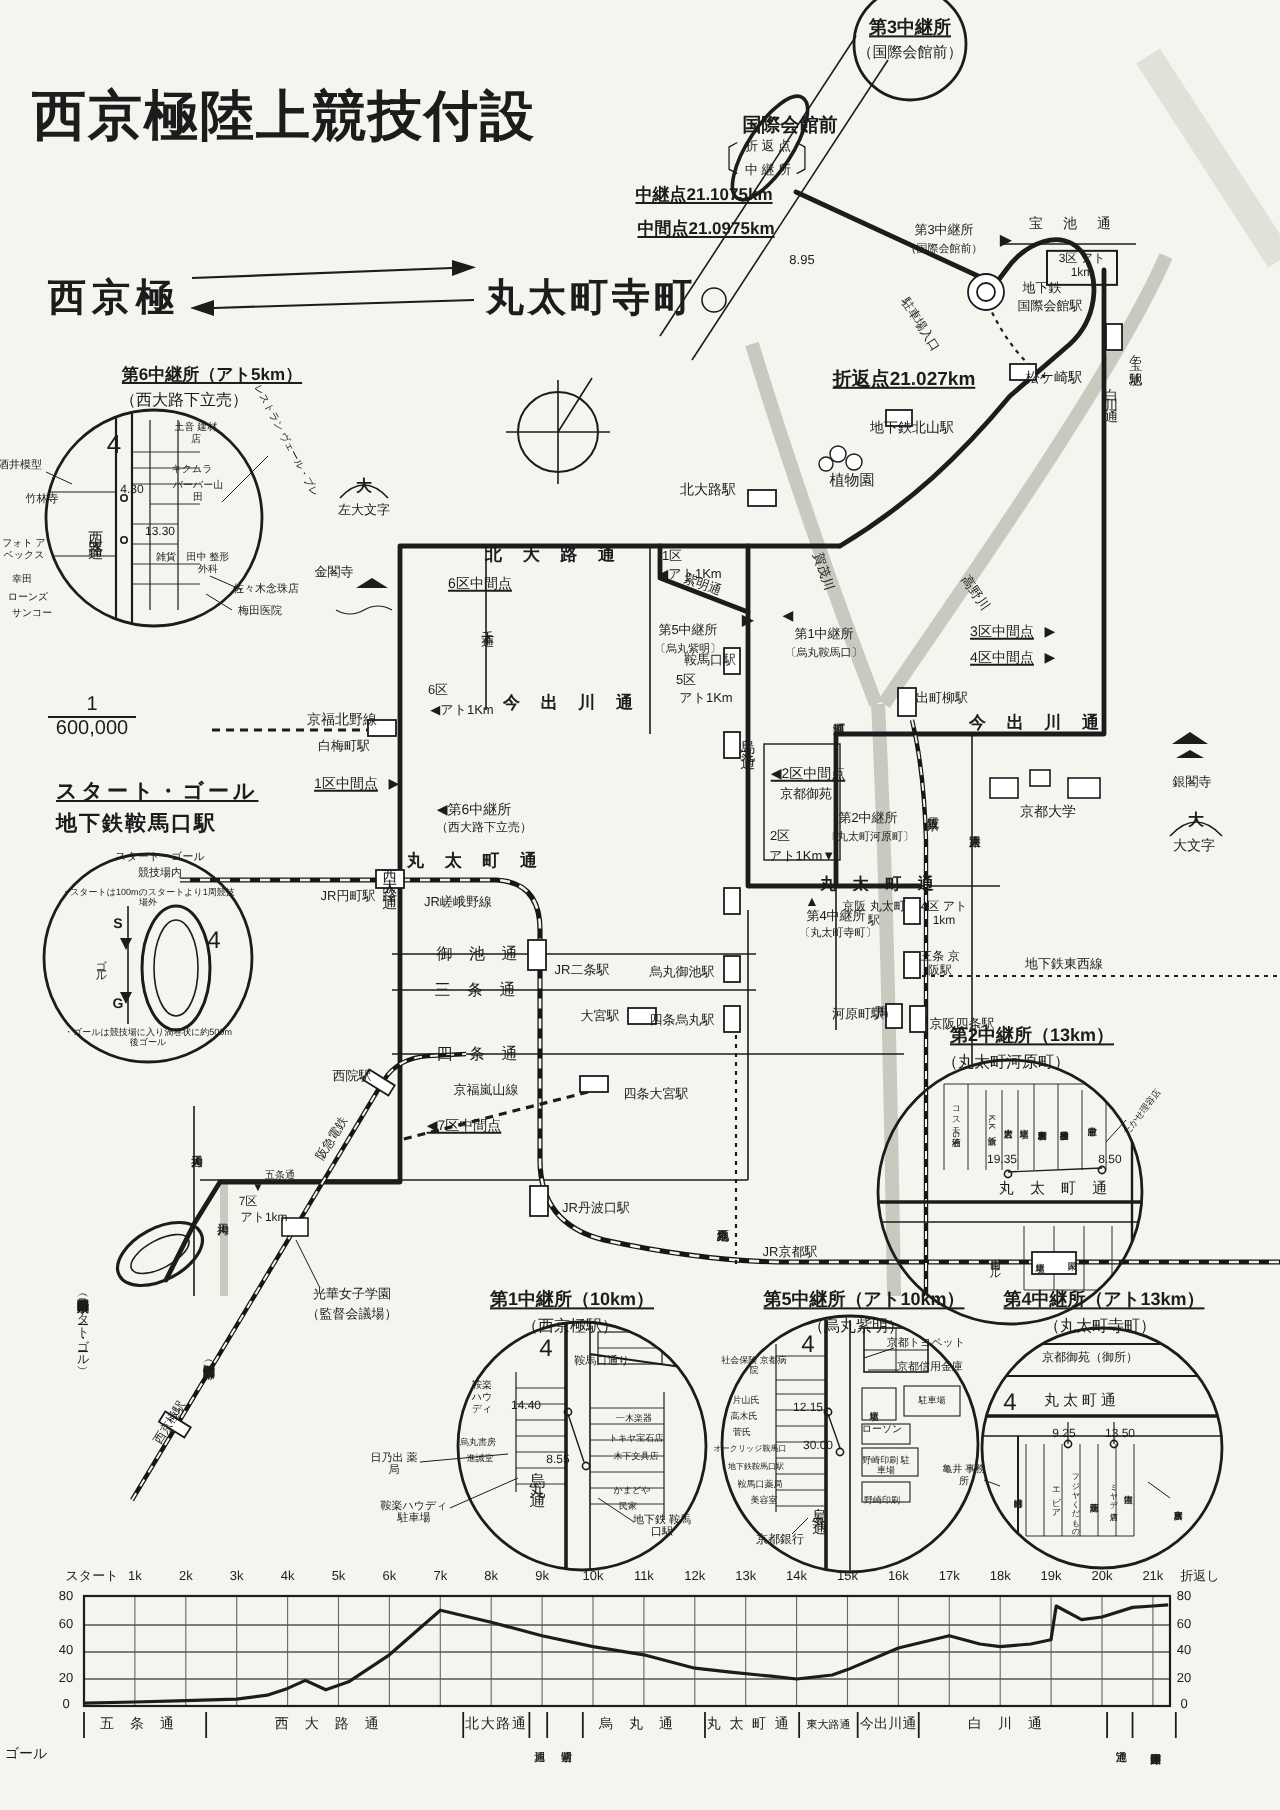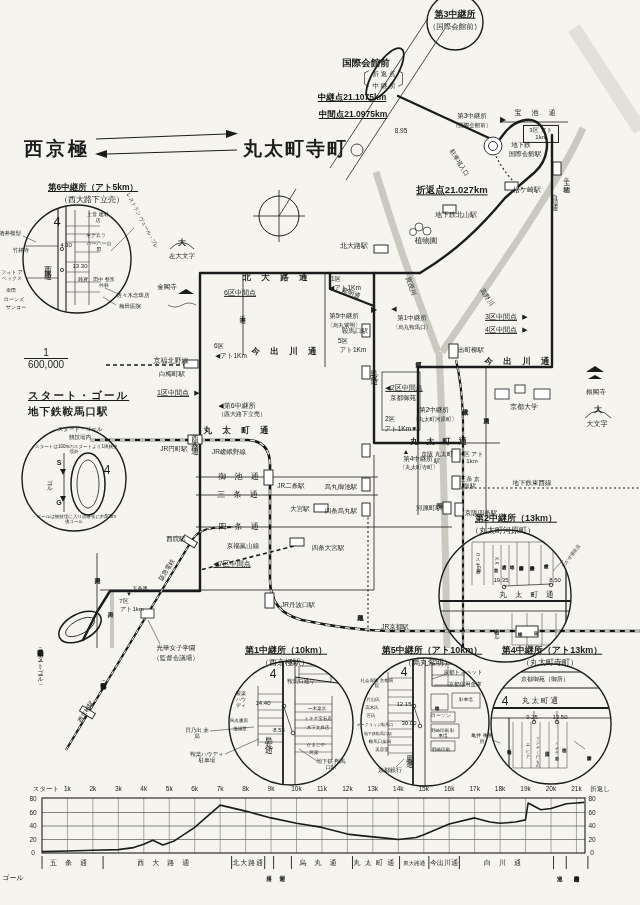--- a/index.html
+++ b/index.html
@@ -290,21 +290,21 @@
         <line x1="459.37999999999994" y1="856" x2="459.37999999999994" y2="869" stroke="#1c1c1c" stroke-width="0.9"></line>
         <line x1="553.5450000000001" y1="856" x2="553.5450000000001" y2="869" stroke="#1c1c1c" stroke-width="0.9"></line>
         <line x1="566.27" y1="856" x2="566.27" y2="869" stroke="#1c1c1c" stroke-width="0.9"></line>
         <line x1="587.9024999999999" y1="856" x2="587.9024999999999" y2="869" stroke="#1c1c1c" stroke-width="0.9"></line>
       </g>
   </svg>
 
   <div id="labels">
       <div class="lbl" style="left: 455px; top: 14px; font-size: 9px; font-weight: bold; text-decoration: underline; transform: translate(-50%, -50%);">第3中継所</div>
       <div class="lbl" style="left: 455px; top: 27px; font-size: 7.5px; transform: translate(-50%, -50%);">（国際会館前）</div>
-      <div class="lbl" style="left: 366px; top: 63px; font-size: 9.5px; font-weight: bold; transform: translate(-50%, -50%); text-align: right;">国際会館前</div>
+      <div class="lbl" style="left: 395px; top: 63px; font-size: 9.5px; font-weight: bold; transform: translate(-50%, -50%); text-align: right;">国際会館前</div>
       <div class="lbl" style="left: 362px; top: 80px; font-size: 18px; transform: translate(-50%, -50%);">〔</div>
       <div class="lbl" style="left: 405px; top: 80px; font-size: 18px; transform: translate(-50%, -50%);">〕</div>
       <div class="lbl" style="left: 384px; top: 74px; font-size: 6.5px; transform: translate(-50%, -50%);">折 返 点</div>
       <div class="lbl" style="left: 384px; top: 86px; font-size: 6.5px; transform: translate(-50%, -50%);">中 継 所</div>
       <div class="lbl" style="left: 352px; top: 97px; font-size: 8.5px; font-weight: bold; text-decoration: underline; transform: translate(-50%, -50%);">中継点21.1075km</div>
       <div class="lbl" style="left: 353px; top: 114px; font-size: 8.5px; font-weight: bold; text-decoration: underline; transform: translate(-50%, -50%);">中間点21.0975km</div>
       <div class="lbl" style="left: 401px; top: 131px; font-size: 6.5px; transform: translate(-50%, -50%);">8.95</div>
       <div class="lbl" style="left: 452px; top: 190px; font-size: 9.5px; font-weight: bold; text-decoration: underline; transform: translate(-50%, -50%);">折返点21.027km</div>
       <div class="lbl" style="left: 527px; top: 190px; font-size: 7px; transform: translate(-50%, -50%);">松ケ崎駅</div>
       <div class="lbl" style="left: 456px; top: 215px; font-size: 7px; transform: translate(-50%, -50%);">地下鉄北山駅</div>
@@ -313,21 +313,21 @@
       <div class="lbl" style="left: 472px; top: 116px; font-size: 6.5px; transform: translate(-50%, -50%);">第3中継所</div>
       <div class="lbl" style="left: 472px; top: 125px; font-size: 5.5px; transform: translate(-50%, -50%);">（国際会館前）</div>
       <div class="lbl" style="left: 503px; top: 120px; font-size: 8px; transform: translate(-50%, -50%);">▶</div>
       <div class="lbl" style="left: 537px; top: 113px; font-size: 7px; letter-spacing: 4px; transform: translate(-50%, -50%);">宝 池 通</div>
       <div class="lbl" style="left: 541px; top: 134px; font-size: 6px; width: 30px; white-space: normal; border: 0.8px solid rgb(28, 28, 28); padding: 1px 2px; transform: translate(-50%, -50%);">3区 アト1km</div>
       <div class="lbl" style="left: 521px; top: 145px; font-size: 6.5px; transform: translate(-50%, -50%);">地下鉄</div>
       <div class="lbl" style="left: 525px; top: 154px; font-size: 6.5px; transform: translate(-50%, -50%);">国際会館駅</div>
       <div class="lbl" style="left: 567px; top: 177px; font-size: 6.5px; writing-mode: vertical-rl; transform: translate(-50%, -50%);">宝ヶ池駅</div>
       <div class="lbl" style="left: 554px; top: 196px; font-size: 7px; writing-mode: vertical-rl; letter-spacing: 5px; transform: translate(-50%, -50%);">白川通</div>
       <div class="lbl" style="left: 459px; top: 163px; font-size: 6px; transform: translate(-50%, -50%) rotate(58deg);">駐車場入口</div>
-      <div class="lbl" style="left: 93px; top: 187px; font-size: 8.5px; font-weight: bold; text-decoration: underline; transform: translate(-50%, -50%);">第6中継所（アト5km）</div>
+      <div class="lbl" style="left: 106px; top: 187px; font-size: 8.5px; font-weight: bold; text-decoration: underline; transform: translate(-50%, -50%);">第6中継所（アト5km）</div>
       <div class="lbl" style="left: 92px; top: 200px; font-size: 8px; transform: translate(-50%, -50%);">（西大路下立売）</div>
       <div class="lbl" style="left: 57px; top: 222px; font-size: 13px; transform: translate(-50%, -50%);">4</div>
       <div class="lbl" style="left: 47px; top: 264px; font-size: 7.5px; writing-mode: vertical-rl; letter-spacing: 2px; transform: translate(-50%, -50%);">西大路通</div>
       <div class="lbl" style="left: 66px; top: 246px; font-size: 6px; transform: translate(-50%, -50%);">4.30</div>
       <div class="lbl" style="left: 80px; top: 267px; font-size: 6px; transform: translate(-50%, -50%);">13.30</div>
       <div class="lbl" style="left: 98px; top: 218px; font-size: 5px; width: 24px; white-space: normal; transform: translate(-50%, -50%);">土音 建材店</div>
       <div class="lbl" style="left: 96px; top: 236px; font-size: 5px; transform: translate(-50%, -50%);">キクムラ</div>
       <div class="lbl" style="left: 99px; top: 247px; font-size: 5px; width: 28px; white-space: normal; transform: translate(-50%, -50%);">バーバー山田</div>
       <div class="lbl" style="left: 83px; top: 280px; font-size: 5px; transform: translate(-50%, -50%);">雑貨</div>
       <div class="lbl" style="left: 104px; top: 283px; font-size: 5px; width: 26px; white-space: normal; transform: translate(-50%, -50%);">田中 整形外科</div>
@@ -550,20 +550,21 @@
       <div class="lbl" style="left: 321.95px; top: 863px; font-size: 7px; letter-spacing: 8px; transform: translate(-50%, -50%);">烏丸通</div>
       <div class="lbl" style="left: 376.031px; top: 863px; font-size: 7px; letter-spacing: 4.3px; transform: translate(-50%, -50%);">丸太町通</div>
       <div class="lbl" style="left: 414.206px; top: 863px; font-size: 5.5px; transform: translate(-50%, -50%);">東大路通</div>
       <div class="lbl" style="left: 444.11px; top: 863px; font-size: 7px; letter-spacing: 0.1px; transform: translate(-50%, -50%);">今出川通</div>
       <div class="lbl" style="left: 506.462px; top: 863px; font-size: 7px; letter-spacing: 8px; transform: translate(-50%, -50%);">白川通</div>
       <div class="lbl" style="left: 559.908px; top: 871px; font-size: 5.5px; writing-mode: vertical-rl; transform: translate(-50%, -50%);">宝池通</div>
       <div class="lbl" style="left: 577.086px; top: 872px; font-size: 5.5px; writing-mode: vertical-rl; height: 30px; transform: translate(-50%, -50%);">国際会館専用道路</div>
       <div class="lbl" style="left: 13px; top: 878px; font-size: 7px; transform: translate(-50%, -50%);">ゴール</div>
     </div>
 
+  <div id="title-l1" class="hdr">西京極陸上競技付設</div>
   <div id="ep-left" class="hdr">西京極</div>
   <div id="ep-right" class="hdr">丸太町寺町</div>
   <div id="scalefrac" class="hdr">
     <div class="num">1</div>
     <div class="den">600,000</div>
   </div>
   <div id="sg-head" class="hdr">
     <div class="l1">スタート・ゴール</div>
     <div class="l2">地下鉄鞍馬口駅</div>
   </div>

